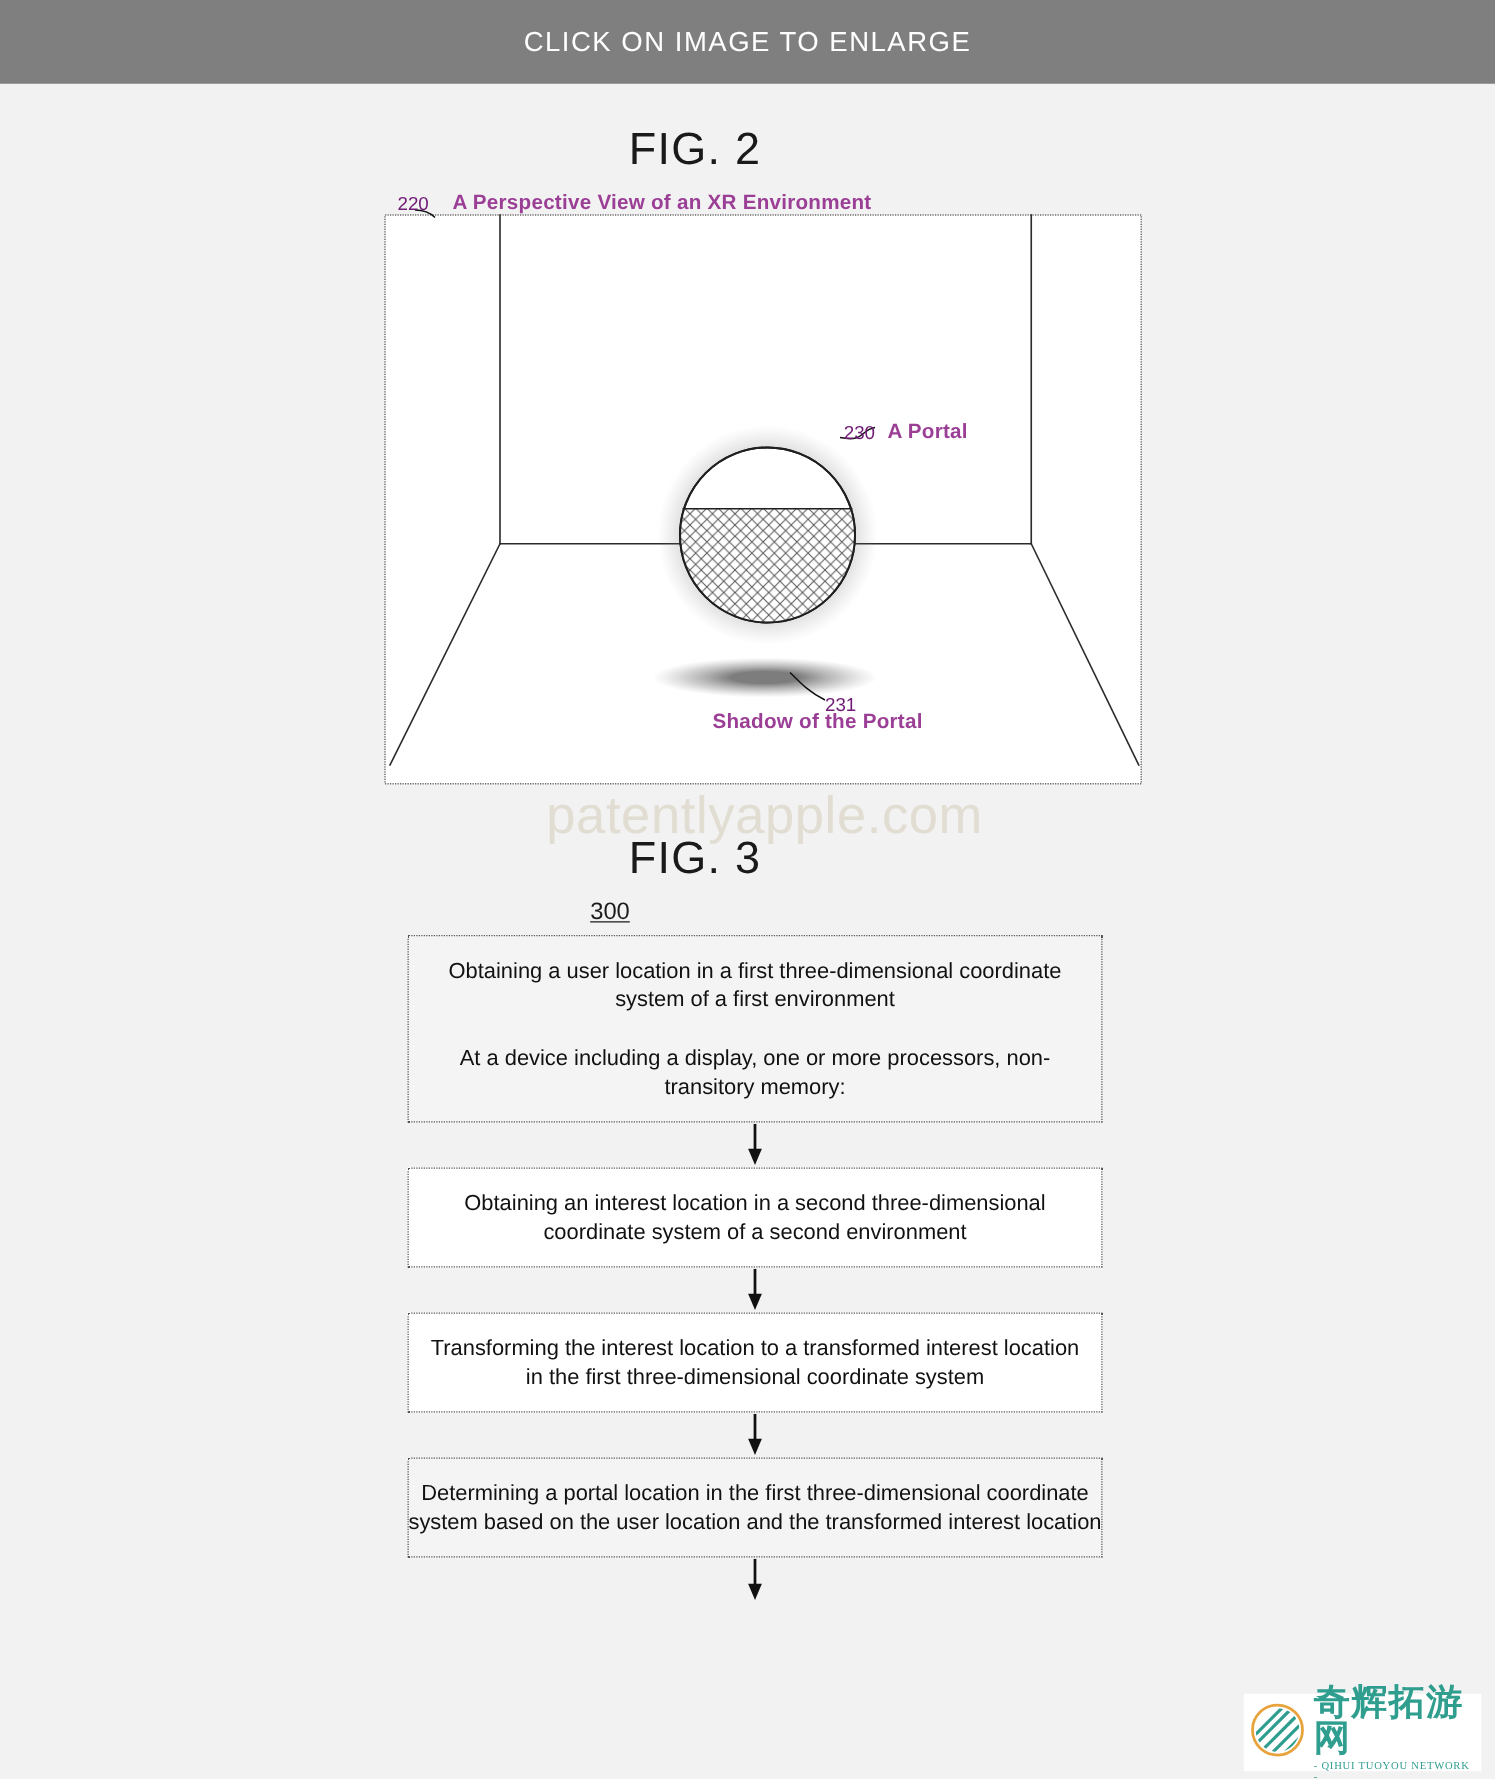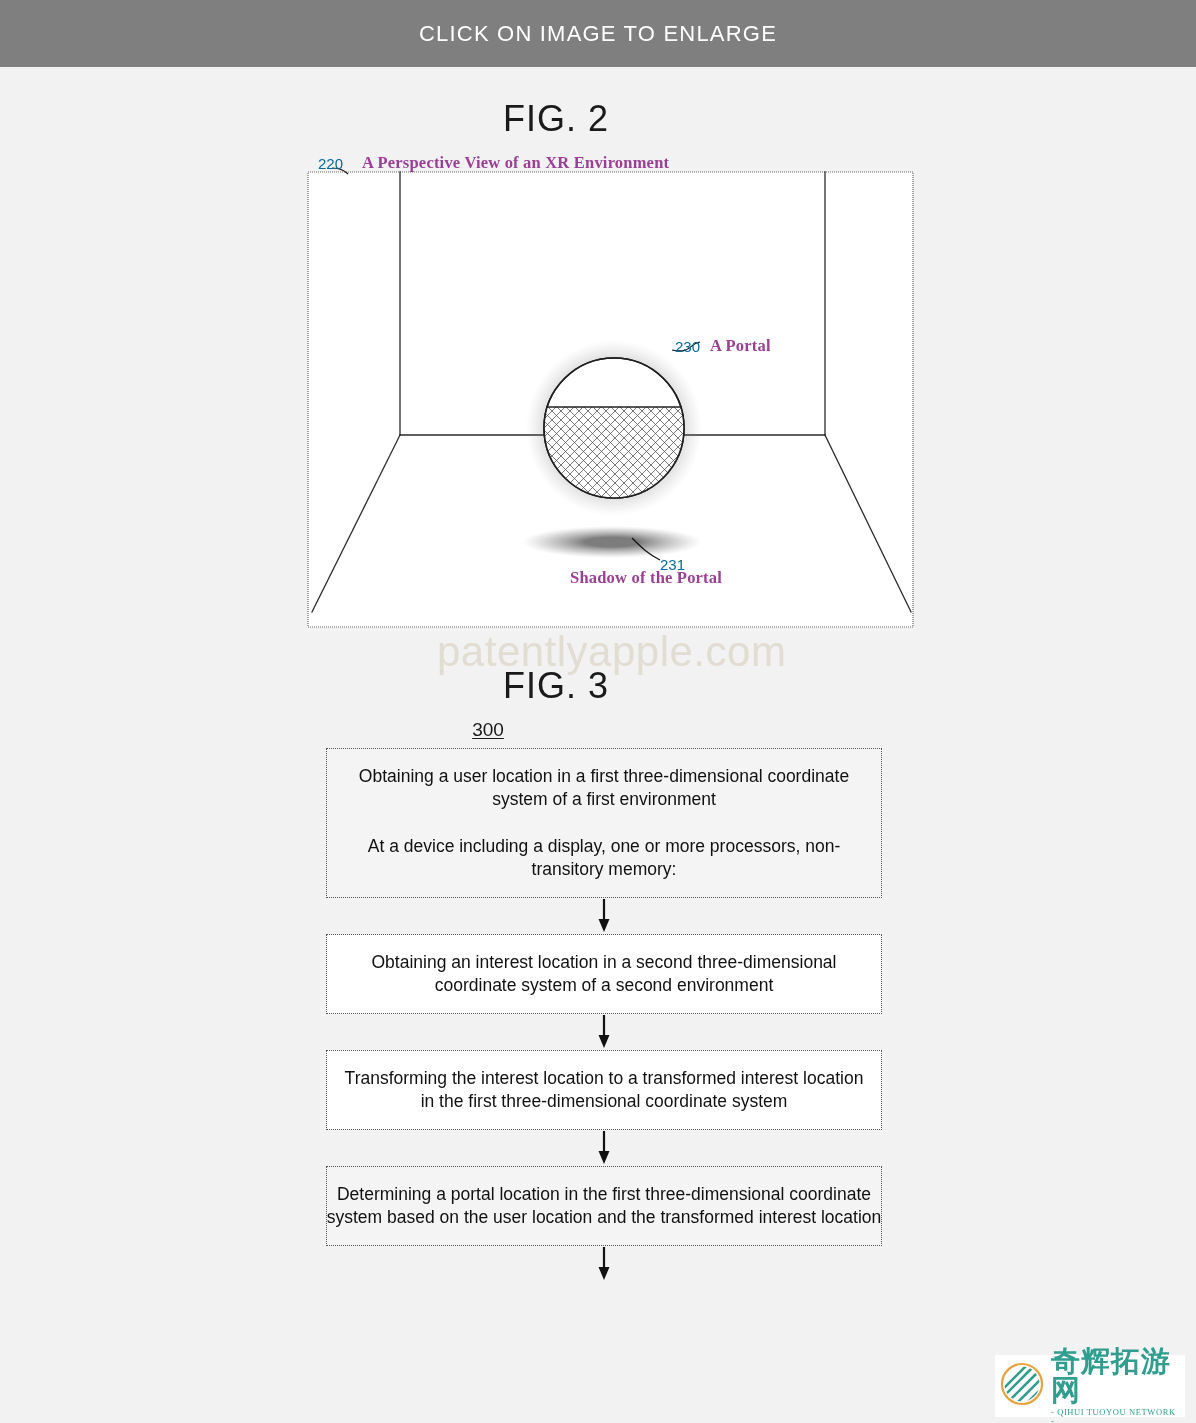--- a/index.html
+++ b/index.html
@@ -66,32 +66,32 @@
     left: 300px;
     top: 150px;
     width: 620px;
     height: 480px;
   }
   #fig2-svg { display: block; }
 
   .lbl-220, .lbl-230, .lbl-231 {
     position: absolute;
     font-size: 15px;
-    color: #0369a1;
+    color: #701a75;
     font-family: "Liberation Sans", sans-serif;
     white-space: nowrap;
   }
   .purple-label {
     position: absolute;
     color: #9b3f96;
     font-weight: bold;
     font-size: 16.5px;
     letter-spacing: 0.2px;
     white-space: nowrap;
-    font-family: Liberation Serif, serif;
+    font-family: Liberation Sans, sans-serif;
   }
 
   #lbl-220-num { left: 18px;  top: 5px; }
   #lbl-220-txt { left: 62px;  top: 3px; }
   #lbl-230-num { left: 375px; top: 188px; }
   #lbl-230-txt { left: 410px; top: 186px; }
   #lbl-231-num { left: 360px; top: 406px; }
   #lbl-231-txt { left: 270px; top: 418px; }
 
   

